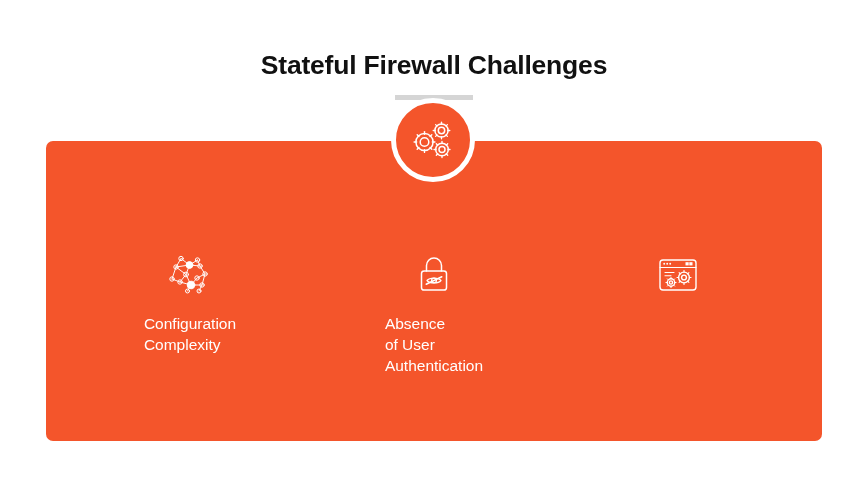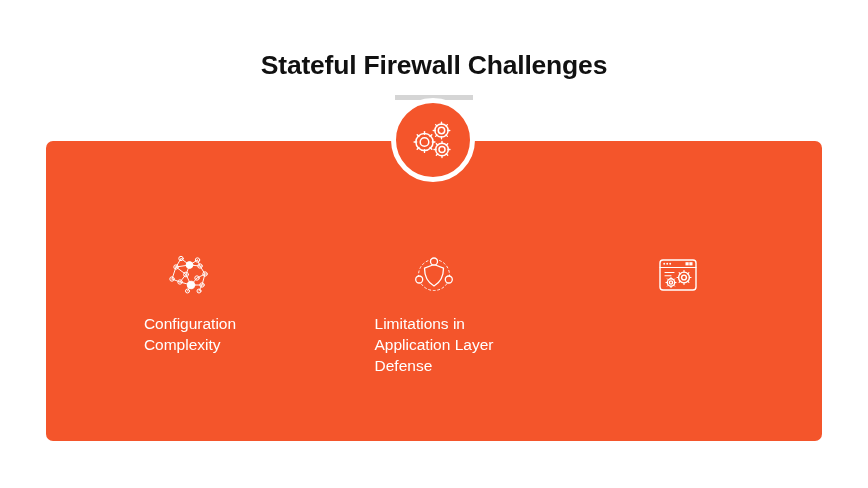--- a/index.html
+++ b/index.html
@@ -217,38 +217,39 @@
         <circle cx="13" cy="28" r="2.2"></circle>
         <circle cx="5" cy="25" r="2.2"></circle>
         <circle cx="9" cy="13" r="2.2"></circle>
         <circle cx="19" cy="20.5" r="2.4"></circle>
       </svg>
     </div>
     <div class="col-label">Configuration
 Complexity</div>
   </div>
 
+
   <div class="column">
     <div class="col-icon">
-      <svg width="42" height="42" viewBox="0 0 42 42" fill="none" stroke="#ffffff" stroke-width="1.3" stroke-linecap="round" stroke-linejoin="round">
-
-        <circle cx="21" cy="21" r="15.5" stroke-width="1" stroke-dasharray="2 2.6" opacity="0.9"></circle>
-
-        <path d="M21 10.5 L30.5 14.2 C30.5 22.5 27 28.5 21 32 C15 28.5 11.5 22.5 11.5 14.2 Z"></path>
-
-        <circle cx="21" cy="7.5" r="3.5" fill="#f4552b"></circle>
-        <circle cx="6.2" cy="25.5" r="3.5" fill="#f4552b"></circle>
-        <circle cx="35.8" cy="25.5" r="3.5" fill="#f4552b"></circle>
+      <svg width="38" height="42" viewBox="0 0 38 42" fill="none" stroke="#ffffff" stroke-width="1.5" stroke-linecap="round" stroke-linejoin="round">
+
+        <path d="M11.5 17 L11.5 11.5 A7.5 7.5 0 0 1 26.5 11.5 L26.5 17"></path>
+
+        <rect x="6.5" y="17" width="25" height="19" rx="2.6"></rect>
+
+        <path d="M12 26.5 C14.6 23.2 23.4 23.2 26 26.5 C23.4 29.8 14.6 29.8 12 26.5 Z" stroke-width="1.25"></path>
+        <circle cx="19" cy="26.5" r="2.4" stroke-width="1.25"></circle>
+
+        <line x1="11.2" y1="30.2" x2="26.8" y2="22.8" stroke-width="1.5"></line>
       </svg>
     </div>
-    <div class="col-label">Limitations in
-Application Layer
-Defense</div>
+    <div class="col-label">Absence
+of User
+Authentication</div>
   </div>
-
 
   <div class="column">
     <div class="col-icon">
       <svg width="44" height="40" viewBox="0 0 44 40" fill="none" stroke="#ffffff" stroke-width="1.4" stroke-linecap="round" stroke-linejoin="round">
 
         <rect x="4" y="5" width="36" height="30" rx="3"></rect>
         <line x1="4" y1="12.5" x2="40" y2="12.5" stroke-width="1.2"></line>
 
         <circle cx="8.2" cy="8.8" r="0.95" fill="#ffffff" stroke="none"></circle>
         <circle cx="11.2" cy="8.8" r="0.95" fill="#ffffff" stroke="none"></circle>

